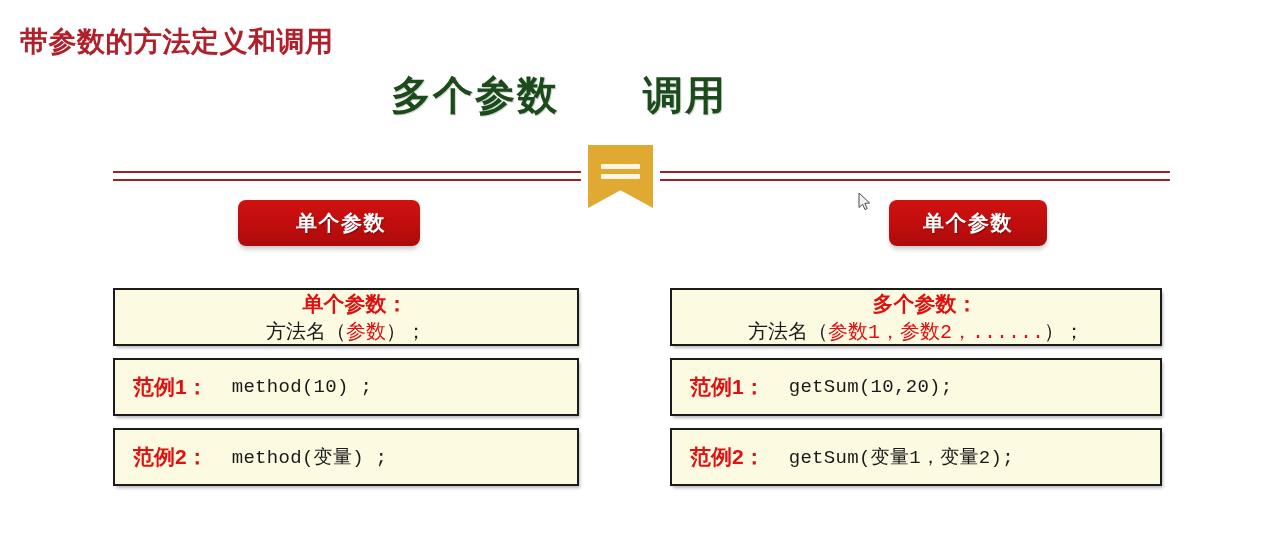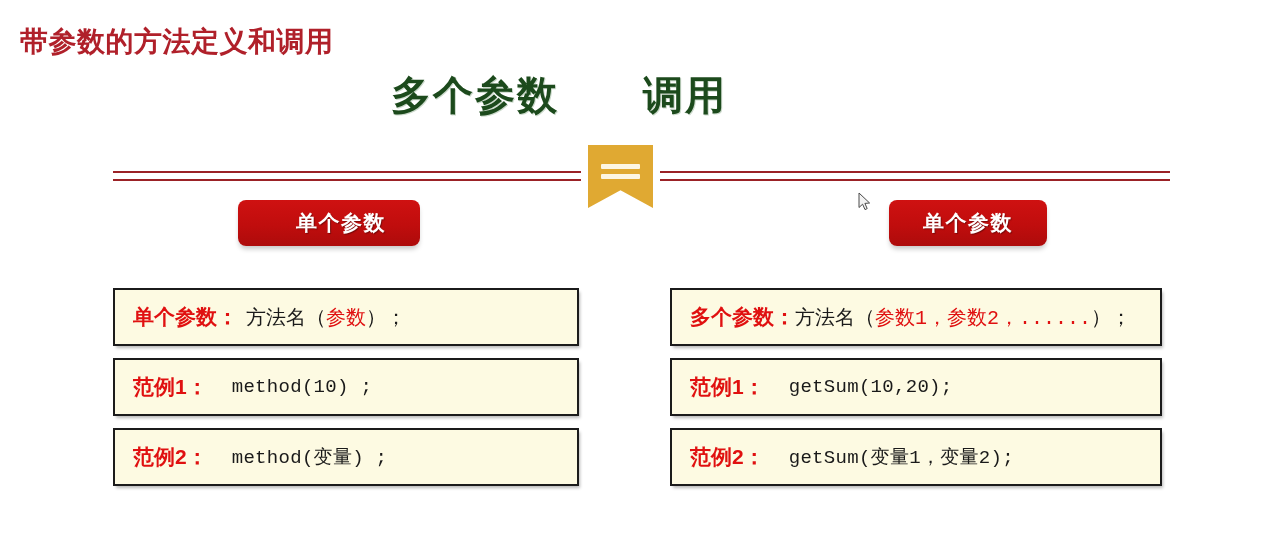--- a/index.html
+++ b/index.html
@@ -117,21 +117,21 @@
     background: #fdfae2;
     border: 2px solid #1b1b1b;
     box-shadow: 2px 3px 3px -1px rgba(0,0,0,0.28);
     display: flex;
     align-items: center;
     box-sizing: border-box;
     height: 58px;
   }
   .box.col-left  { left: 113px; width: 466px; }
   .box.col-right { left: 670px; width: 492px; }
-  .row-1 { top: 288px; }
+  .row-1 { top: 288px; flex-direction: column; }
   .row-2 { top: 358px; }
   .row-3 { top: 428px; }
 
   .box-label {
     color: #e01010;
     font-weight: bold;
     font-size: 21px;
     white-space: nowrap;
     padding-left: 18px;
   }

